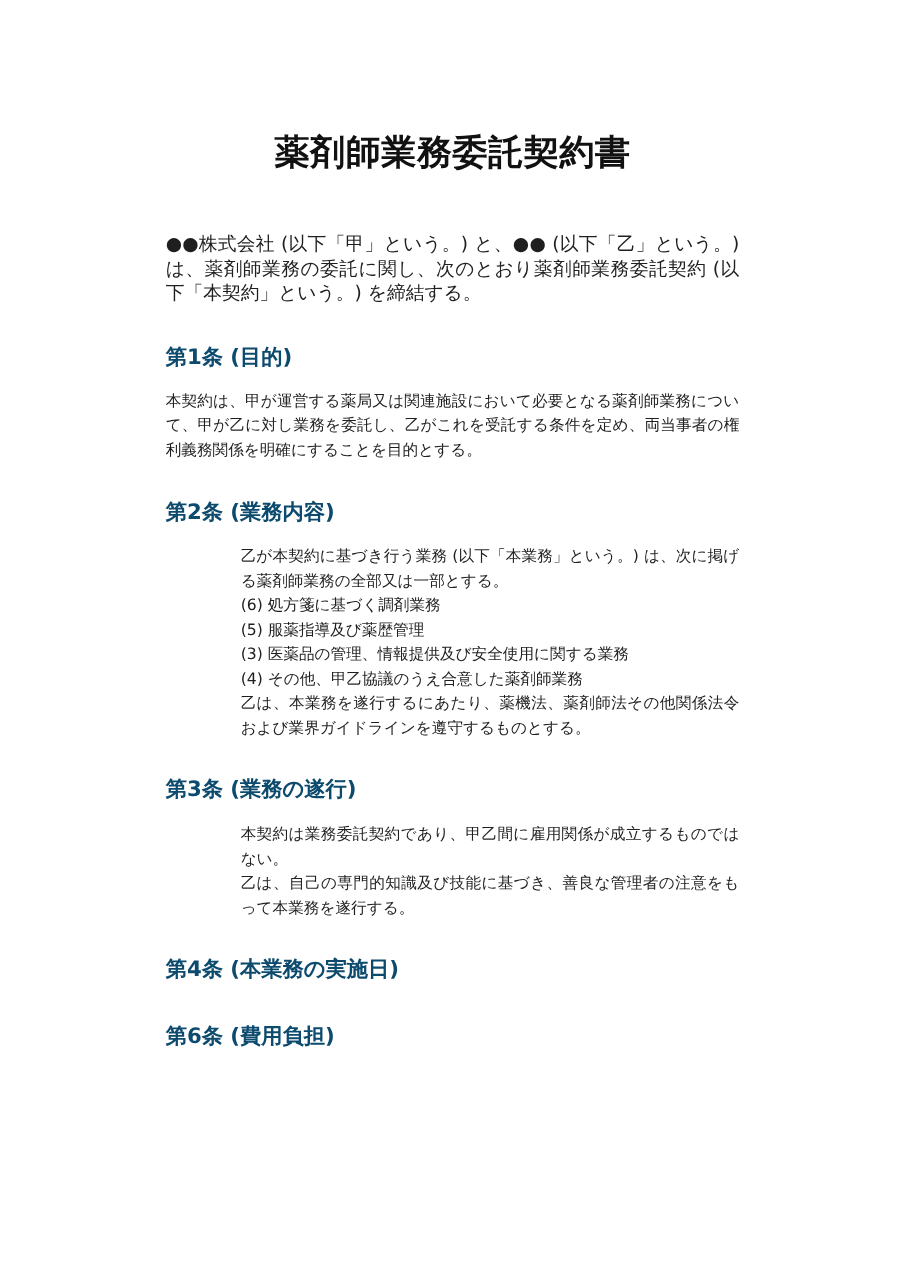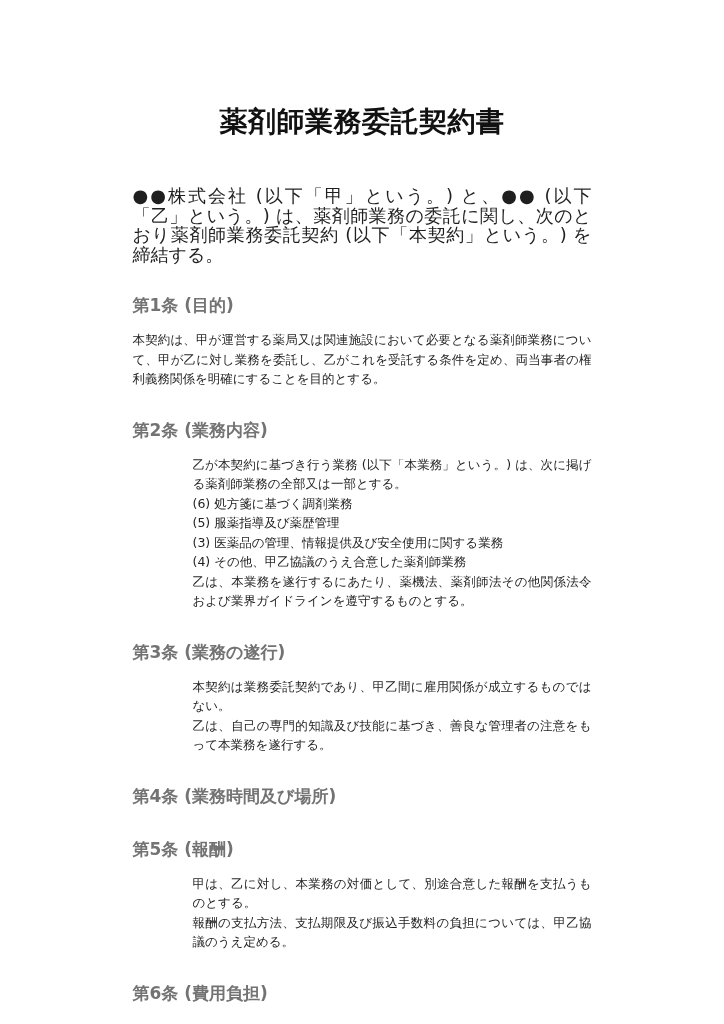--- a/index.html
+++ b/index.html
@@ -22,31 +22,31 @@
   .doc-title {
     font-size: 28px;
     font-weight: 700;
     line-height: 1.3;
     text-align: center;
     margin: 0 0 46px 0;
     color: #111111;
     letter-spacing: 0.5px;
   }
   .preamble {
-    font-size: 18px;
+    font-size: 15px;
     line-height: 19.5px;
     margin: 0;
     text-align: justify;
   }
   .article-heading {
     font-size: 17px;
     font-weight: 700;
     line-height: 23px;
     margin: 30px 0 13px 0;
-    color: #737373;
+    color: #0c4a6e;
   }
   .article-body {
     margin: 0;
   }
   .article-body.indented {
     margin-left: 60px;
   }
   .article-body p {
     margin: 0;
     font-size: 12.5px;
@@ -84,28 +84,21 @@
 
   <section class="article">
     <h2 class="article-heading">第3条 (業務の遂行)</h2>
     <div class="article-body indented">
       <p>本契約は業務委託契約であり、甲乙間に雇用関係が成立するものではない。</p>
       <p>乙は、自己の専門的知識及び技能に基づき、善良な管理者の注意をもって本業務を遂行する。</p>
     </div>
   </section>
 
   <section class="article">
-    <h2 class="article-heading">第4条 (業務時間及び場所)</h2>
+    <h2 class="article-heading">第4条 (本業務の実施日)</h2>
   </section>
 
-  <section class="article">
-    <h2 class="article-heading">第5条 (報酬)</h2>
-    <div class="article-body indented">
-      <p>甲は、乙に対し、本業務の対価として、別途合意した報酬を支払うものとする。</p>
-      <p>報酬の支払方法、支払期限及び振込手数料の負担については、甲乙協議のうえ定める。</p>
-    </div>
-  </section>
 
   <section class="article">
     <h2 class="article-heading">第6条 (費用負担)</h2>
   </section>
 
 </div>
 
 </body></html>

